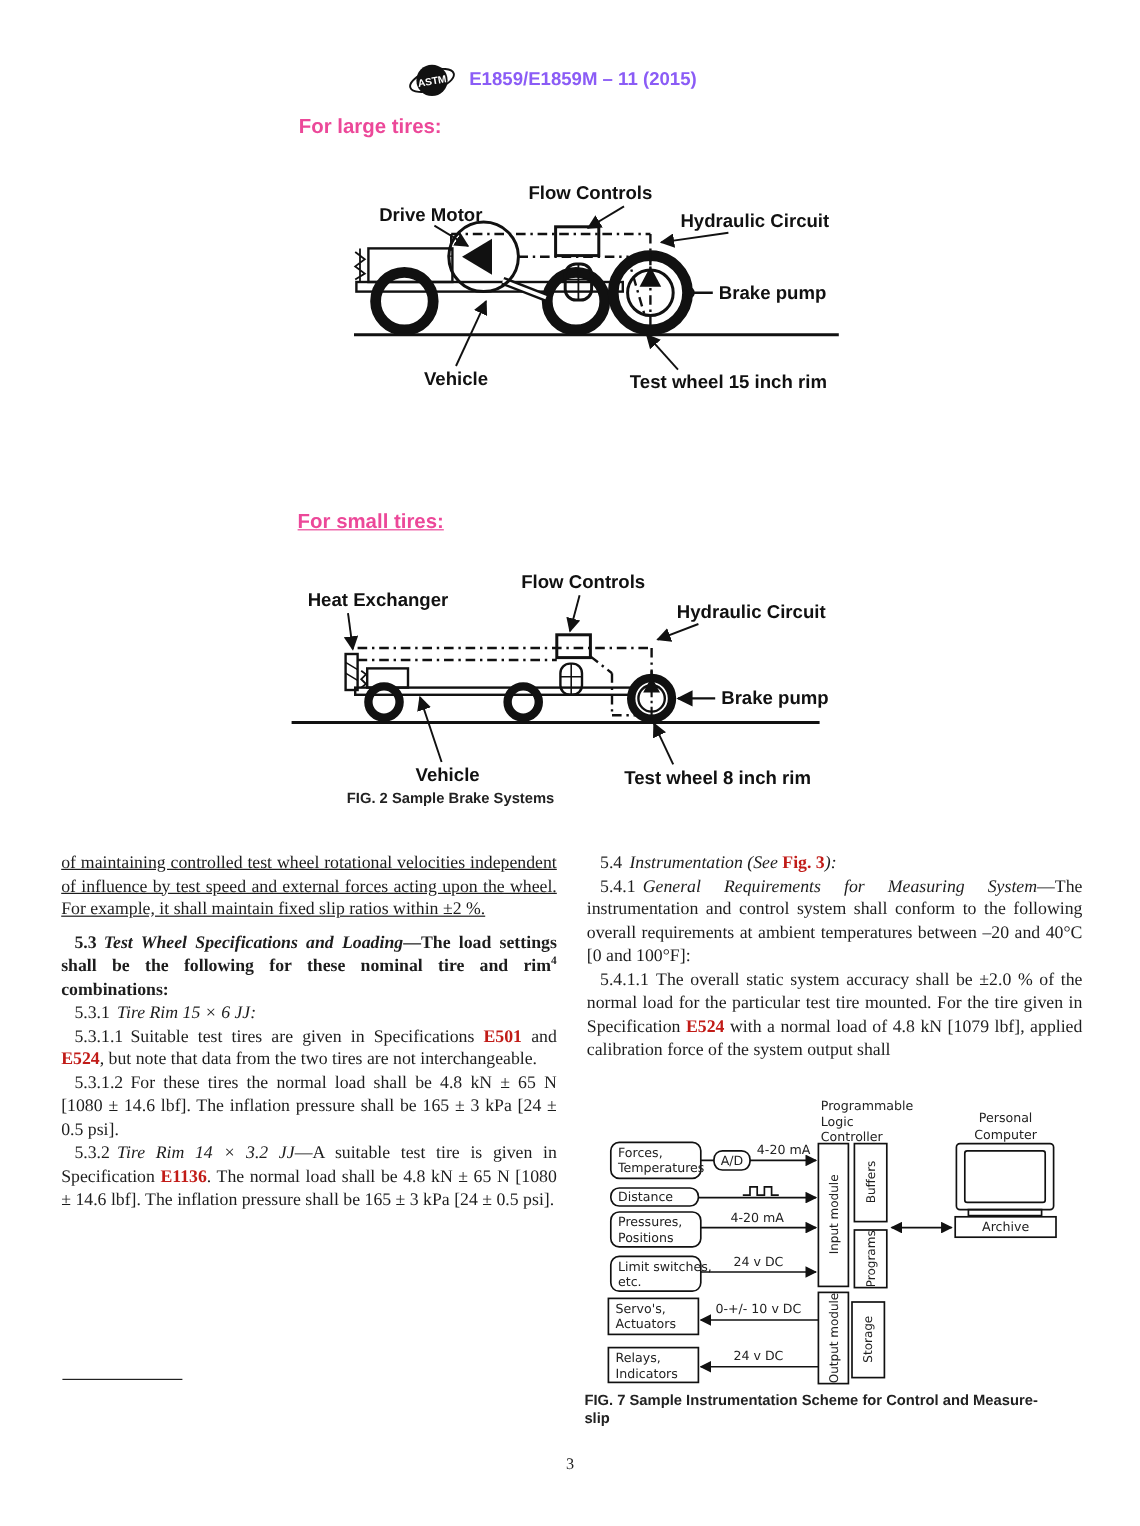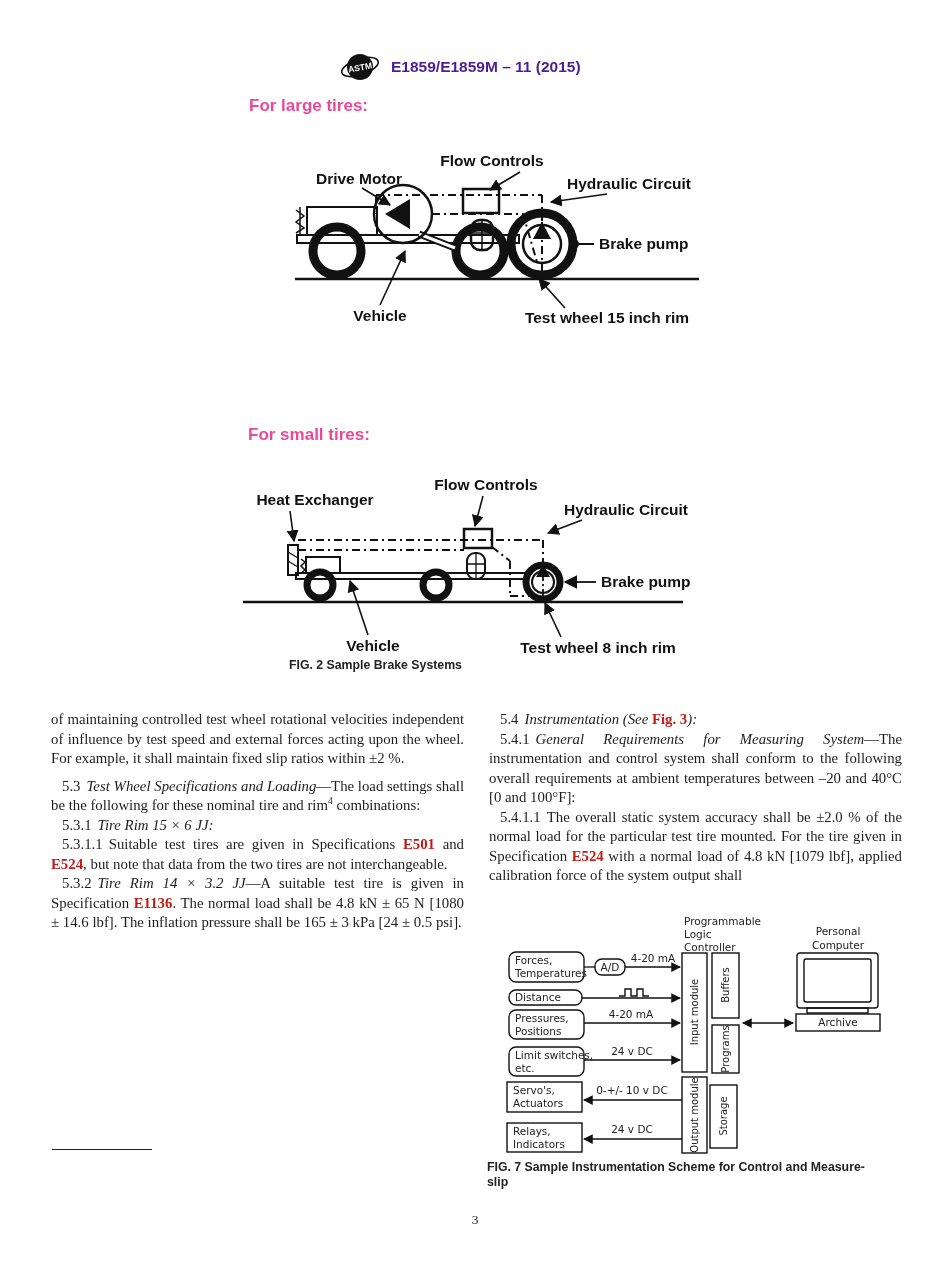--- a/index.html
+++ b/index.html
@@ -1,47 +1,47 @@
 <!DOCTYPE html>
 <html><head>
 <meta charset="utf-8">
 <style>
   html,body { margin:0; padding:0; background:#e8e8e8; }
   .page { position:relative; width:950px; height:1272px; background:#ffffff; margin:0 auto;
           font-family:"Liberation Serif", serif; color:#1d1d1d; overflow:hidden; }
 
   
-  .hdr-title { position:absolute; left:391px; top:57px; font:bold 15.5px/20px "Liberation Sans", sans-serif; color:#4c1d95; }
+  .hdr-title { position:absolute; left:391px; top:57px; font:bold 15.5px/20px "Liberation Sans", sans-serif; color:#8b5cf6; }
   .logo { position:absolute; left:340px; top:49px; }
 
   
   .tires-heading { position:absolute; font:bold 17px/20px "Liberation Sans", sans-serif; color:#ec4899; }
   .h-large { left:249px; top:96px; }
-  .h-small { left:248px; top:425px; }
+  .h-small { left:248px; top:425px;text-decoration:underline; }
   .figcap { position:absolute; font:bold 12.3px/15px "Liberation Sans", sans-serif; color:#222; text-align:left; }
   .cap2 { left:289px; top:658px; width:420px; }
   .cap3 { left:487px; top:1160px; width:420px; }
 
   
   .fig2L { position:absolute; left:277px; top:148px; }
   .fig2S { position:absolute; left:228px; top:463px; }
   .fig3  { position:absolute; left:493px; top:908px; }
   svg { display:block; }
   .dg  { stroke:#111; fill:none; }
   .lblB { font:bold 15.5px "Liberation Sans", sans-serif; fill:#111; stroke:none; }
   .f3t { font:10.5px "DejaVu Sans", sans-serif; fill:#222; stroke:none; }
   .f3v { font:10px "DejaVu Sans", sans-serif; fill:#222; stroke:none; }
 
   
   .col { position:absolute; width:413px; font:14.8px/19.5px "Liberation Serif", serif; text-align:justify; color:#1d1d1d; }
   .col-left  { left:51px;  top:710px; }
   .col-right { left:489px; top:710px; }
   .col p { margin:0; text-indent:11px; }
-  p.cont { text-indent:0; }
-  p.gap { margin-top:8px; }
+  p.cont { text-indent:0;text-decoration:underline; }
+  p.gap { margin-top:8px;font-weight:bold; }
   .num { margin-right:6px; }
   .lnk { color:#c11b17;font-weight:bold; }
   sup { font-size:9.5px; line-height:0; vertical-align:super; }
 
   
   .fnrule { position:absolute; left:52px; top:1149px; width:100px; height:1px; background:#222; }
   .fntext { position:absolute; left:51px; top:1156px; width:413px; font:12.2px/16px "Liberation Serif", serif;
             text-align:justify; text-indent:10px; color:#1d1d1d; }
 
   .pageno { position:absolute; left:0; right:0; top:1212px; text-align:center; font:13.5px "Liberation Serif", serif; color:#222; }
@@ -157,20 +157,21 @@
     <text class="lblB" x="370" y="190" text-anchor="middle">Test wheel 8 inch rim</text>
   </svg>
 
   <div class="figcap cap2">FIG. 2 Sample Brake Systems</div>
 
   <div class="col col-left">
     <p class="cont">of maintaining controlled test wheel rotational velocities independent of influence by test speed and external forces acting upon the wheel. For example, it shall maintain fixed slip ratios within ±2 %.</p>
     <p class="gap"><span class="num">5.3</span><i>Test Wheel Specifications and Loading</i><span>—The load settings shall be the following for these nominal tire and rim</span><sup>4</sup><span> combinations:</span></p>
     <p><span class="num">5.3.1</span><i>Tire Rim 15 × 6 JJ:</i></p>
     <p><span class="num">5.3.1.1</span><span>Suitable test tires are given in Specifications </span><span class="lnk">E501</span><span> and </span><span class="lnk">E524</span><span>, but note that data from the two tires are not interchangeable.</span></p>
+    <p><span class="num">5.3.1.2</span><span>For these tires the normal load shall be 4.8 kN ± 65 N [1080 ± 14.6 lbf]. The inflation pressure shall be 165 ± 3 kPa [24 ± 0.5 psi].</span></p>
     <p><span class="num">5.3.2</span><i>Tire Rim 14 × 3.2 JJ</i><span>—A suitable test tire is given in Specification </span><span class="lnk">E1136</span><span>. The normal load shall be 4.8 kN ± 65 N [1080 ± 14.6 lbf]. The inflation pressure shall be 165 ± 3 kPa [24 ± 0.5 psi].</span></p>
   </div>
 
   <div class="col col-right">
     <p><span class="num">5.4</span><i>Instrumentation (See </i><span class="lnk">Fig. 3</span><i>):</i></p>
     <p><span class="num">5.4.1</span><i>General Requirements for Measuring System</i><span>—The instrumentation and control system shall conform to the following overall requirements at ambient temperatures between –20 and 40°C [0 and 100°F]:</span></p>
     <p><span class="num">5.4.1.1</span><span>The overall static system accuracy shall be ±2.0 % of the normal load for the particular test tire mounted. For the tire given in Specification </span><span class="lnk">E524</span><span> with a normal load of 4.8 kN [1079 lbf], applied calibration force of the system output shall</span></p>
   </div>
 
   <svg class="fig3" width="415" height="250" viewBox="0 0 415 250">

